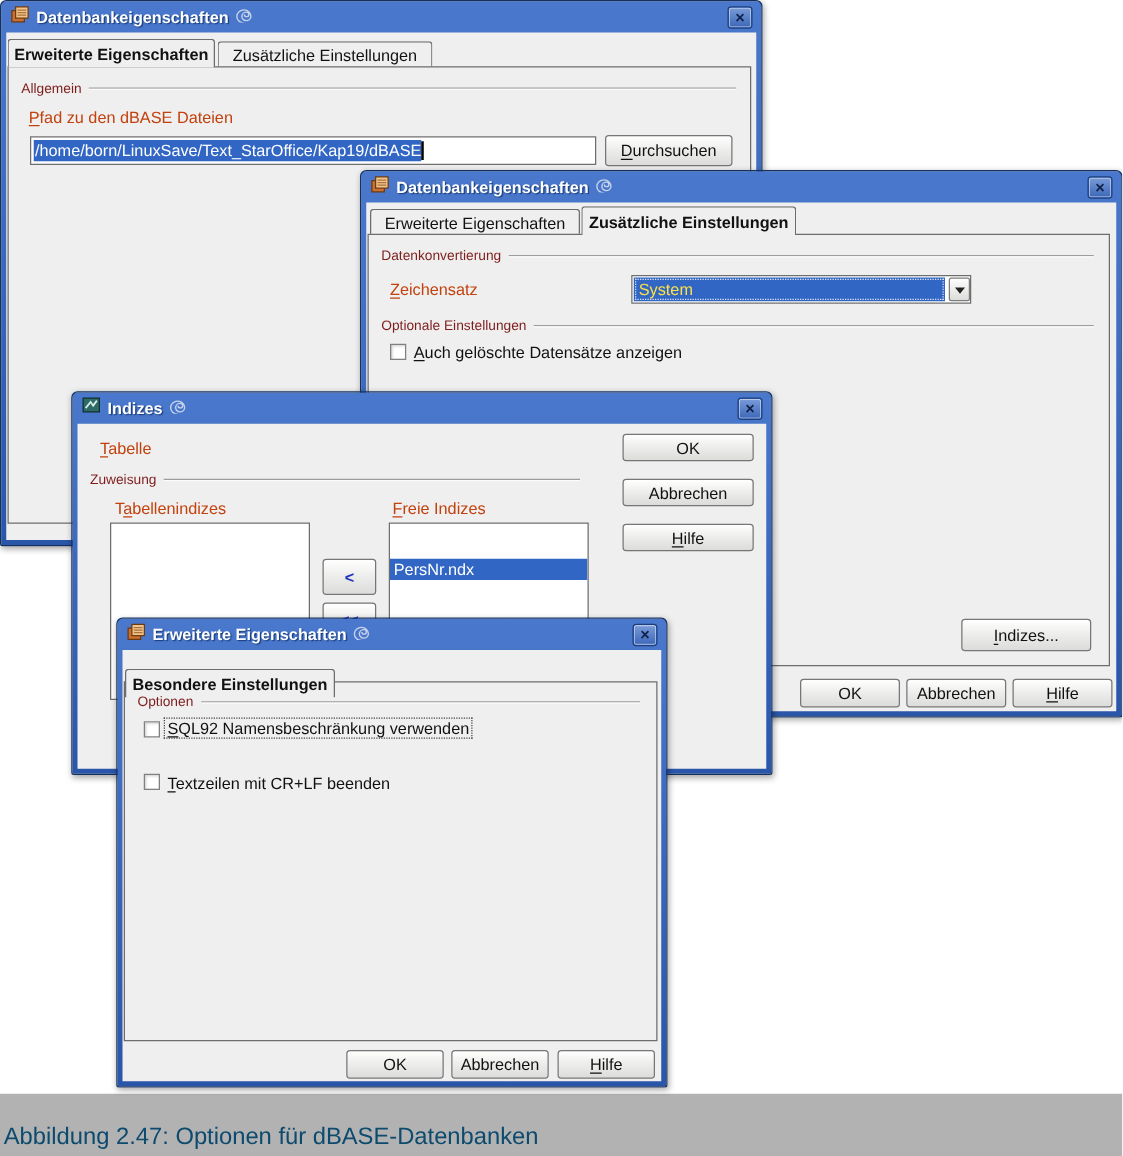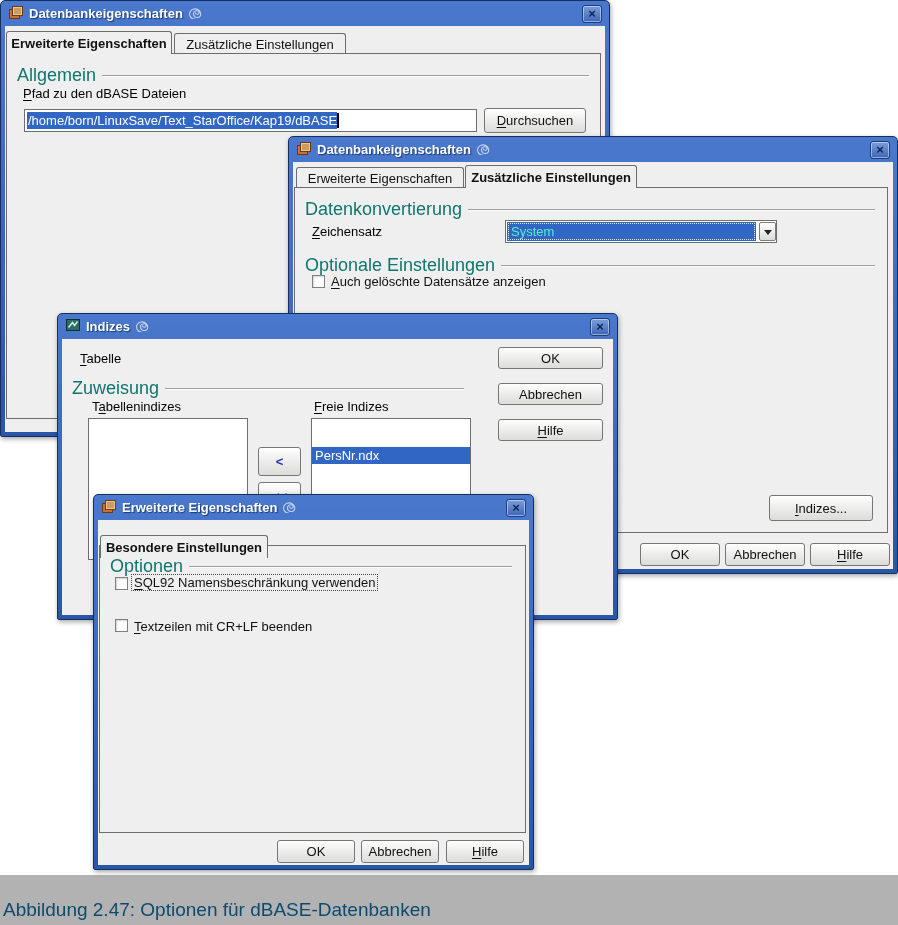--- a/index.html
+++ b/index.html
@@ -34,32 +34,32 @@
   .tab {
     position:absolute; box-sizing:border-box; background:#efefef;
     border:1px solid #6d6d6d; border-bottom:none; border-radius:3px 3px 0 0;
     font-size:13px; color:#111; display:flex; align-items:center; justify-content:center;
     white-space:nowrap; padding:0 6px;
   }
   .tab.active { font-weight:bold; z-index:3; }
   .tab.inactive { z-index:1; }
   .page { position:absolute; background:#efefef; border:1px solid #6d6d6d; z-index:2; box-sizing:border-box; }
   
-  .group { position:absolute; display:flex; align-items:center; font-size:18px; color:#0f766e; white-space:nowrap; z-index:4; }
+  .group { position:absolute; display:flex; align-items:center; font-size:11px; color:#7f1d1d; white-space:nowrap; z-index:4; }
   .group .gline { flex:1; margin-left:6px; height:0; border-top:1px solid #9d9d9d; border-bottom:1px solid #fcfcfc; }
-  .lbl { position:absolute; font-size:13px; color:#000000; white-space:nowrap; z-index:4; }
+  .lbl { position:absolute; font-size:13px; color:#c2410c; white-space:nowrap; z-index:4; }
   .field {
     position:absolute; box-sizing:border-box; background:#fff;
     border:1px solid #6e6e6e; display:flex; align-items:center;
     padding:0 1px 0 2px; font-size:13px; z-index:4;
   }
   .sel-text { background:#3166c4; color:#fff; padding:1px 0 1px 1px; white-space:pre; }
   .caret { width:2px; height:15px; background:#000; flex:none; }
   .dd-fill {
-    flex:1; align-self:stretch; margin:1px; background:#3166c4; color:#5eead4;
+    flex:1; align-self:stretch; margin:1px; background:#3166c4; color:#fde047;
     display:flex; align-items:center; padding-left:4px;
     outline:1px dotted #dfe7f5; outline-offset:-2px; white-space:nowrap;
   }
   .arrow-btn {
     margin-left:auto; flex:none; width:17px; align-self:stretch; margin:1px 0 1px 2px;
     box-sizing:border-box; border:1px solid #7d7d7d; border-radius:2px;
     background:linear-gradient(180deg,#fefefe,#dcdcda);
     display:flex; align-items:center; justify-content:center;
   }
   .tri { width:0; height:0; border:4px solid transparent; border-top:5px solid #222; margin-top:5px; }

